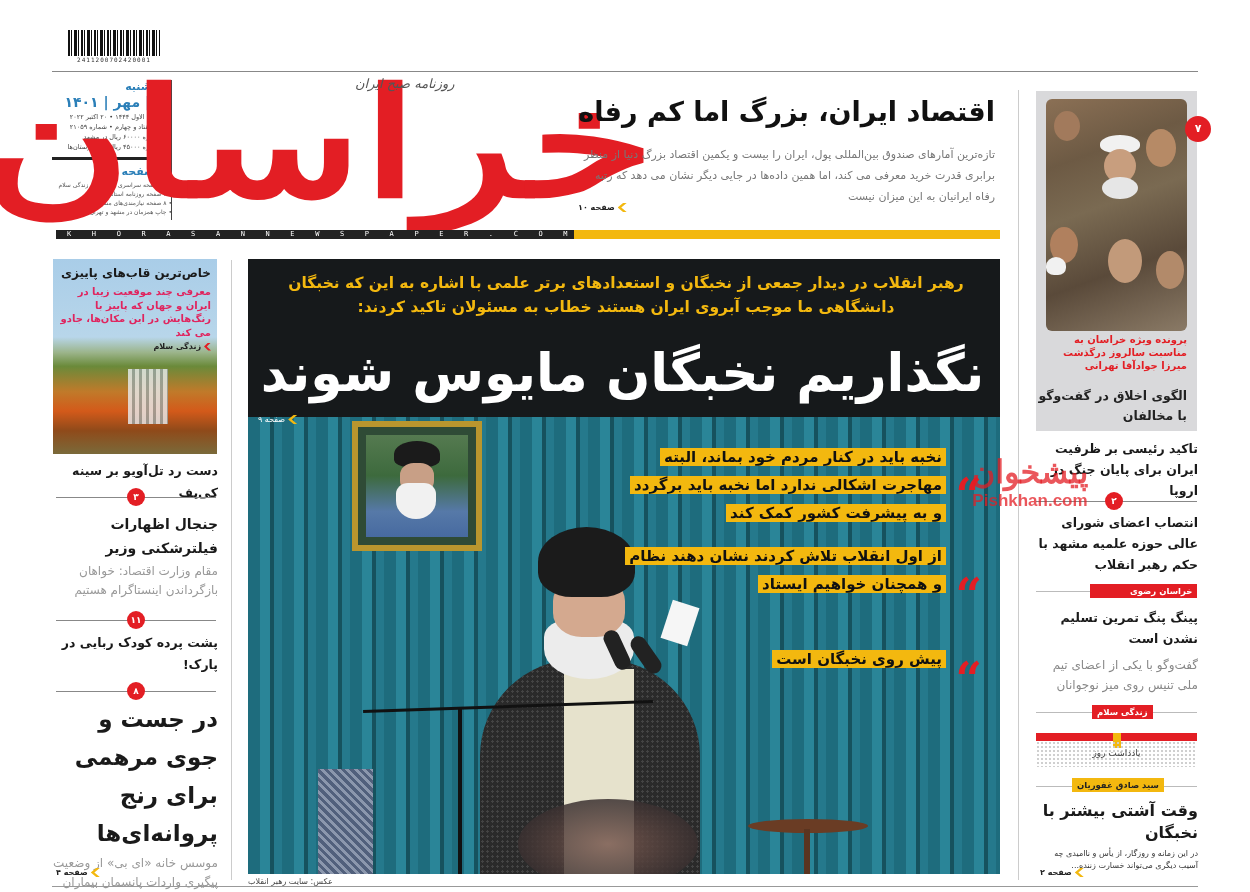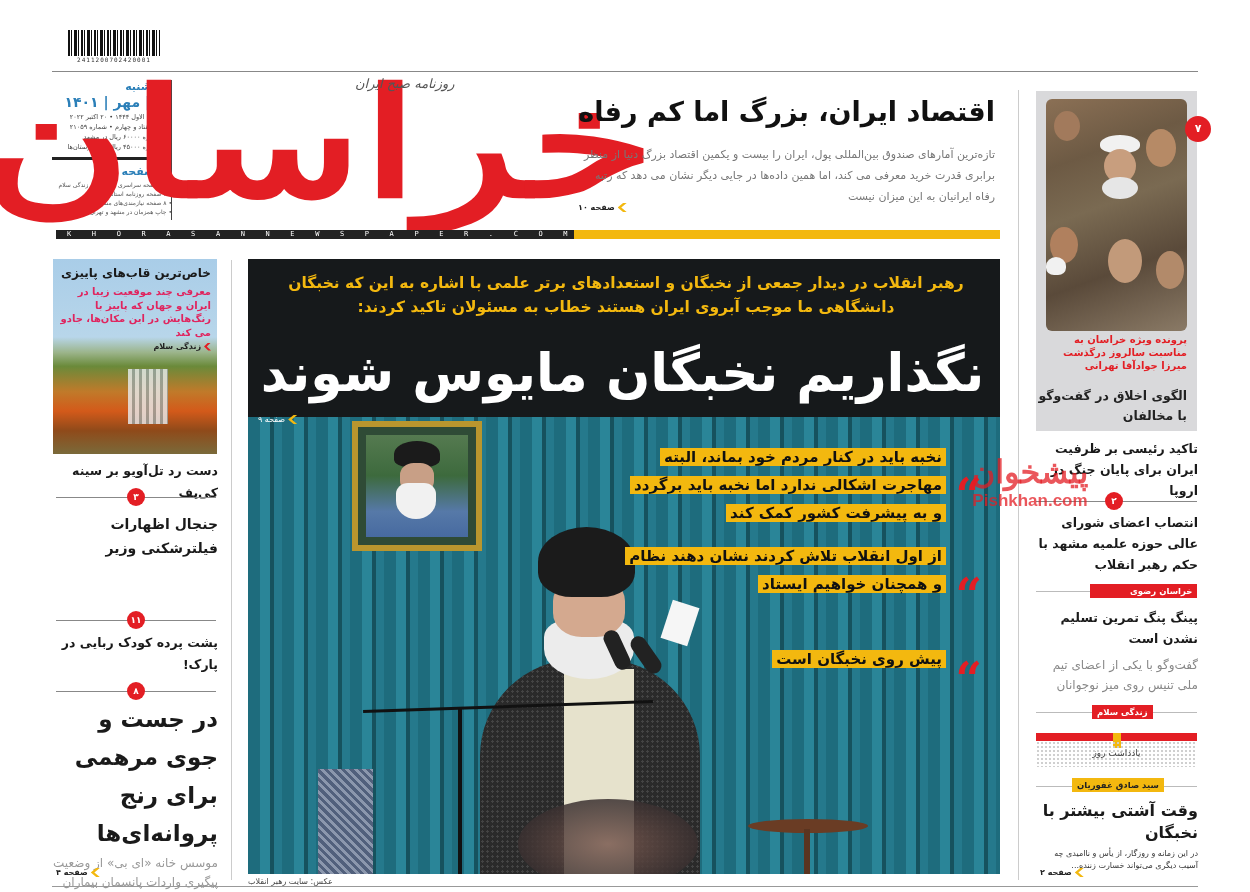--- a/index.html
+++ b/index.html
@@ -242,20 +242,21 @@
     </div>
 </div>
 
 <div class="lstory" style="left:53px;top:460px;width:165px;">
   <h3>دست رد تل‌آویو بر سینه کی‌یف</h3>
 </div>
 <div class="divider" style="left:56px;top:497px;width:160px;"></div>
 <div class="divider-badge" style="left:127px;top:488px;">۳</div>
 <div class="lstory" style="left:53px;top:512px;width:165px;">
   <h3 style="font-size:14px;line-height:24px">جنجال اظهارات فیلترشکنی وزیر</h3>
+  <p style="margin-top:2px">مقام وزارت اقتصاد: خواهان بازگرداندن اینستاگرام هستیم</p>
 </div>
 <div class="divider" style="left:56px;top:620px;width:160px;"></div>
 <div class="divider-badge" style="left:127px;top:611px;">۱۱</div>
 <div class="lstory" style="left:53px;top:632px;width:165px;">
   <h3>پشت پرده کودک ربایی در پارک!</h3>
 </div>
 <div class="divider" style="left:56px;top:691px;width:160px;"></div>
 <div class="divider-badge" style="left:127px;top:682px;">۸</div>
 <div class="lstory" style="left:53px;top:700px;width:165px;">
   <h3 class="big-head">در جست و جوی مرهمی برای رنج پروانه‌ای‌ها</h3>

